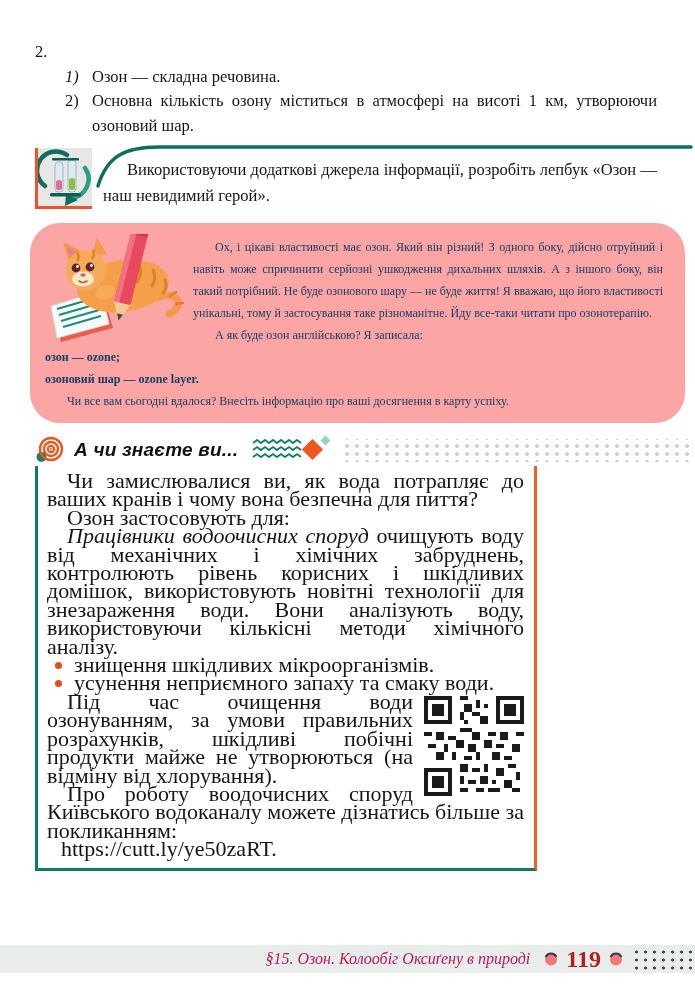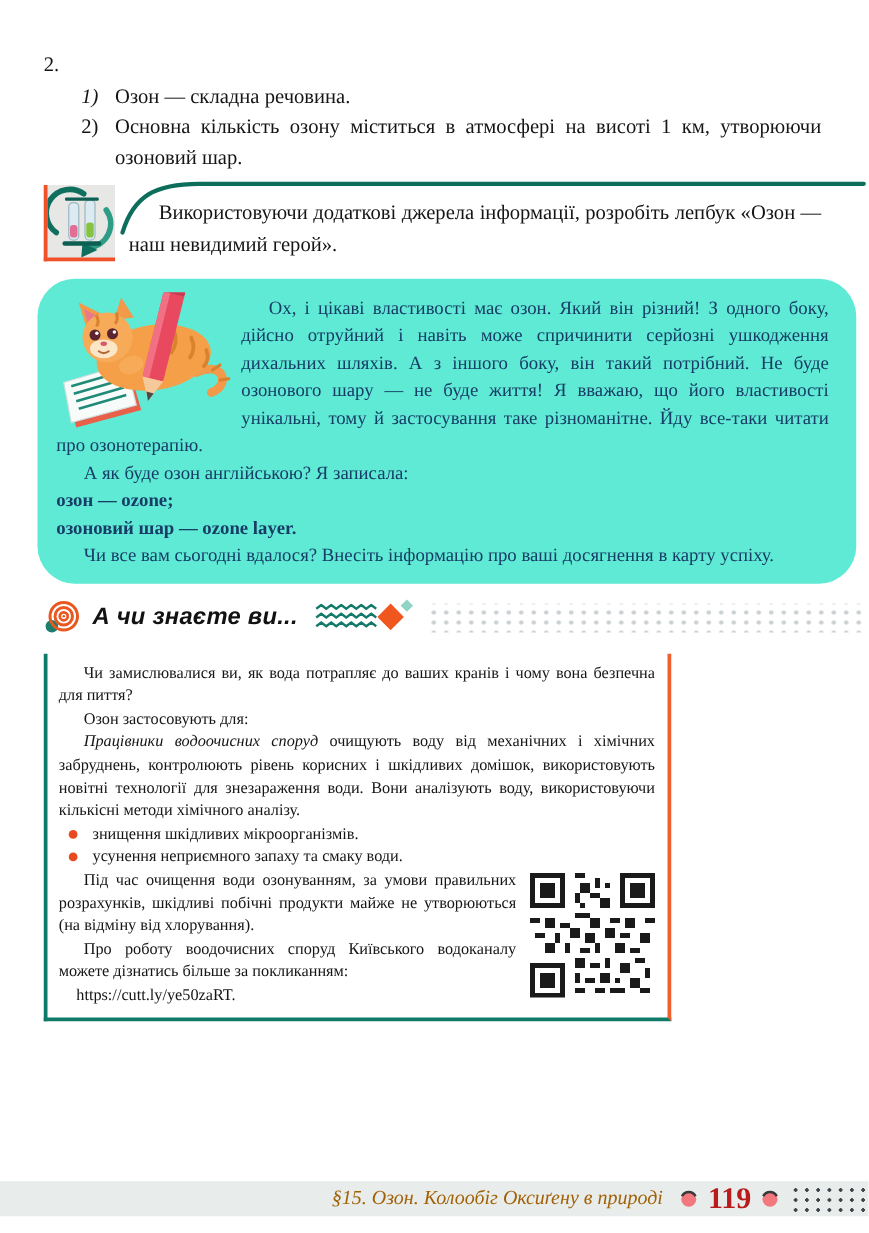--- a/index.html
+++ b/index.html
@@ -30,23 +30,23 @@
     background:#e7e7e6;
     border-left:3px solid #f0512b;border-bottom:3px solid #f0512b;
     box-sizing:border-box;z-index:2;
   }
   .task-text{margin:0 0 0 68px;padding-top:13px;text-indent:24px;
     text-align:justify;font-size:16.5px;line-height:26px;}
 
   
   .bubble{
     margin:11px 4px 0 30px;width:655px;box-sizing:border-box;
-    background:#5eead4;border-radius:30px;
+    background:#fca5a5;border-radius:30px;
     padding:13px 22px 11px 15px;
-    color:#173c66;font-size:15px;line-height:22px;
+    color:#173c66;font-size:12px;line-height:22px;
   }
   .cat{float:left;width:142px;height:110px;margin:-2px 8px 2px -2px;}
   .b-p{margin:0;text-indent:22px;text-align:justify;}
   .b-center{margin:0;text-align:left;font-weight:bold;}
 
   
   .know{margin:12px 0 0 35px;}
   .know-header{display:flex;align-items:center;height:30px;}
   .know-title{
     margin:0 0 0 9px;font-family:"Liberation Sans", sans-serif;
@@ -54,45 +54,45 @@
     white-space:nowrap;letter-spacing:.2px;text-align:right;
   }
   .waves{margin-left:14px;flex:0 0 auto;}
   .diamond-wrap{margin-left:-8px;flex:0 0 auto;}
   .dots-light{
     flex:1;height:23px;margin:0 4px 0 10px;
     background-image:radial-gradient(circle,#ccd2d4 1.6px,transparent 1.8px);
     background-size:10px 8px;background-position:0 3px;
   }
   .know-box{
-    margin-top:14px;width:502px;box-sizing:border-box;
+    margin-top:1px;width:502px;box-sizing:border-box;
     border-left:3px solid #107a68;
     border-right:3px solid #f0602e;
     border-bottom:3px solid #107a68;
     padding:6px 10px 9px 9px;
-    font-size:13px;line-height:18.4px;text-align:justify;
+    font-size:22px;line-height:18.4px;text-align:justify;
   }
   .k-p{margin:0;text-indent:20px;}
   .k-lead{font-style:italic;}
   .k-bullets{margin:0;padding:0;list-style:none;}
   .k-bullet{position:relative;padding-left:27px;text-indent:0;}
   .k-bullet::before{
     content:"";position:absolute;left:8px;top:6px;width:7px;height:7px;
     border-radius:50%;background:#e8491f;
   }
   .qr{float:right;width:100px;height:100px;margin:3px 0 3px 11px;}
   .k-link{margin:0;text-indent:14px;}
 
   
   .footer-bar{
     position:absolute;left:0;right:0;top:945px;height:28px;
     background:#e8eceb;
     display:flex;align-items:center;justify-content:flex-end;
   }
-  .f-title{font-style:italic;font-size:16px;color:#a16207;margin-right:12px;white-space:nowrap;}
+  .f-title{font-style:italic;font-size:16px;color:#be185d;margin-right:12px;white-space:nowrap;}
   .f-dot{flex:0 0 auto;margin:0 2px;}
   .f-page{font-size:24px;font-weight:bold;color:#b91c1c;margin:0 6px;}
   .dots-dark{
     width:64px;height:26px;margin-left:6px;
     background-image:radial-gradient(circle,#41464a 1.4px,transparent 1.6px);
     background-size:9px 8px;background-position:1px 2px;
   }
 </style>
 </head>
 <body>

